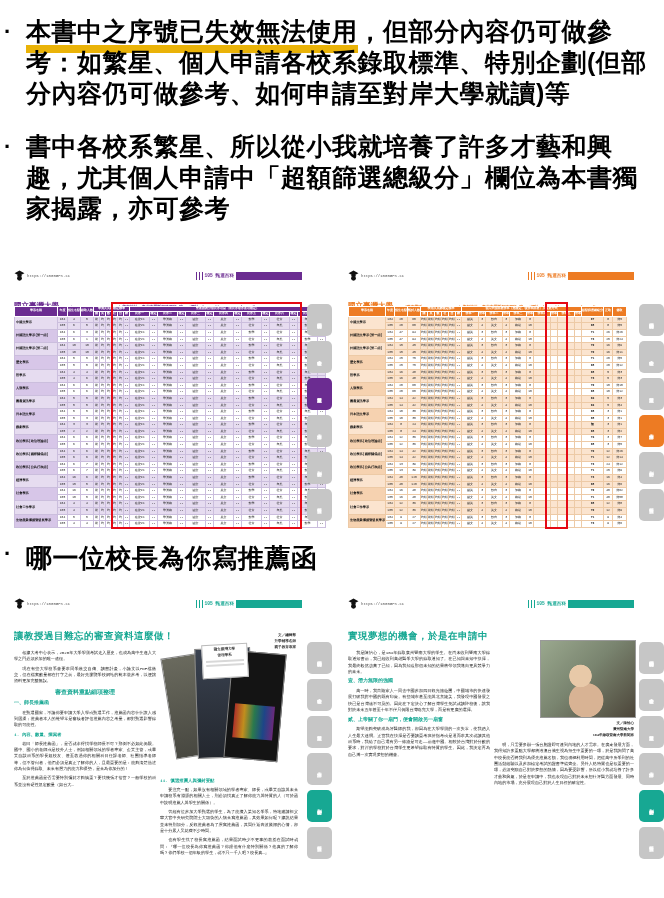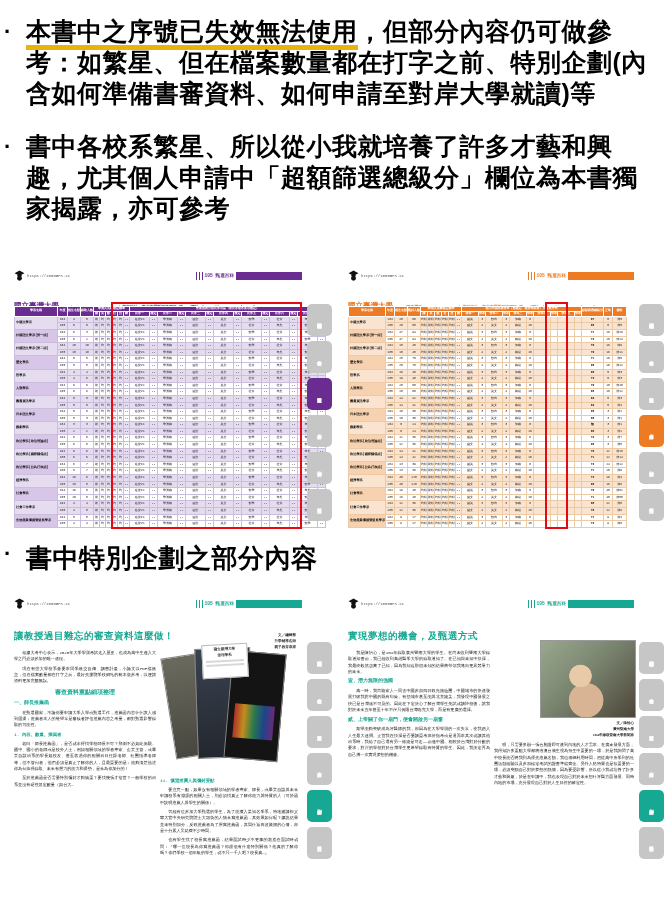--- a/index.html
+++ b/index.html
@@ -4,21 +4,21 @@
 <style>
   html,body{margin:0;padding:0;}
   body{width:664px;height:898px;background:#fff;position:relative;
        font-family:"Liberation Sans","DejaVu Sans",sans-serif;overflow:hidden;}
 
   
   .top-notes{position:absolute;top:16px;left:4px;width:656px;}
   .note{display:flex;font-weight:bold;font-size:25px;line-height:31px;color:#000;margin-bottom:22px;letter-spacing:.5px;}
   .note .dot{width:22px;flex:0 0 22px;font-size:22px;line-height:31px;}
   .note p{margin:0;flex:1;}
-  .red-underline{border-bottom:5px solid #eab308;padding-bottom:0;}
+  .red-underline{border-bottom:8px solid #eab308;padding-bottom:0;}
   .mid-heading{position:absolute;top:541px;left:4px;display:flex;font-weight:bold;font-size:26px;color:#000;letter-spacing:.5px;}
   .mid-heading .dot{width:22px;flex:0 0 22px;font-size:22px;}
 
   
   .page{position:absolute;background:#fff;font-family:Liberation Mono, monospace;}
   #page-tl{left:8px;top:262px;width:324px;height:273px;}
   #page-tr{left:342px;top:262px;width:322px;height:273px;}
   #page-bl{left:8px;top:590px;width:324px;height:308px;}
   #page-br{left:342px;top:590px;width:322px;height:308px;}
 
@@ -84,31 +84,31 @@
         radial-gradient(circle at 48% 78%,#d8b394 0 22%,transparent 23%),
         linear-gradient(135deg,#9aa88e 0%,#7a8570 45%,#4c4539 100%);}
   .photo-caption{position:absolute;left:150px;top:131px;width:142px;text-align:right;font-size:3.5px;font-weight:bold;color:#333;line-height:1.7;}
 </style>
 </head>
 <body>
 
 <div class="top-notes">
   <div class="note">
     <span class="dot">·</span>
-    <p><span class="red-underline">本書中之序號已失效無法使用</span><span>，但部分內容仍可做參考：如繁星、但在檔案數量都在打字之前、特別企劃(內含如何準備書審資料、如何申請至對岸大學就讀)等</span></p>
+    <p><span class="red-underline">本書中之序號已失效無法使用</span><span>，但部分內容仍可做參考：如繁星、個人申請各校系錄取標準、特別企劃(但部分內容仍可做參考、如何申請至對岸大學就讀)等</span></p>
   </div>
   <div class="note">
     <span class="dot">·</span>
     <p>書中各校系繁星、所以從小我就培養了許多才藝和興趣，尤其個人申請中「超額篩選總級分」欄位為本書獨家揭露，亦可參考</p>
   </div>
 </div>
 
 <div class="mid-heading">
   <span class="dot">·</span>
-  <span>書中特別企劃之部分內容</span>
+  <span>哪一位校長為你寫推薦函</span>
 </div>
 
 <div class="page" id="page-tl" style="--th: #6B2C91; --row: #e6dcf0; --row2: #d7c6e8;">
   <div class="p-header">
     <div class="logo">
       <svg viewBox="0 0 20 20">
           <polygon points="10,1 19,6 10,10.5 1,6" fill="#111"></polygon>
           <rect x="6" y="9" width="8" height="2.4" fill="#111"></rect>
           <circle cx="10" cy="15" r="4.4" fill="#111"></circle>
         </svg>
@@ -1909,21 +1909,21 @@
           <circle cx="10" cy="15" r="4.4" fill="#111"></circle>
         </svg>
       <span class="url">https://1000GPS.cc</span>
     </div>
     <div class="badge">
       <span class="stripes"></span>
       <span class="badge-text">105 甄選百科</span>
       <span class="badge-bar"></span>
     </div>
   </div>
-  <div class="a-title">實現夢想的機會，及甄選方式</div>
+  <div class="a-title">實現夢想的機會，於是在申請中</div>
   <div class="photo"></div>
   <div class="photo-caption">
     <div>文／陳怡心</div>
     <div>廣州暨南大學</div>
     <div>104年錄取暨南大學新聞系</div>
   </div>
   <div class="article-col" id="br-left" style="left:6px;top:60px;width:142px;height:240px;">
       <p>我是陳怡心，是104年錄取廣州暨南大學的學生。在尚未收到暨南大學錄取通知書前，我已經收到高雄醫學大學的錄取通知了。在已知與未知中抉擇，我最終毅然放棄了已知，因為我知道那個未知的結果將帶領我邁向更具競爭力的未來。</p>
       <div class="h">壹、潛力無限的強國</div>
       <p>高一時，我曾隨家人一同去中國參加四日觀光旅遊團，中國城市的快速發展打破我對中國的既有印象。有些城市甚至能與北京媲美，我發現中國發展之快已是台灣遠不可及的。因此在下定決心了解台灣學生免試就讀陸校後，讓我對於未來五年甚至十年不僅只侷限台灣唸完大學，而是有更廣的選擇。</p>

